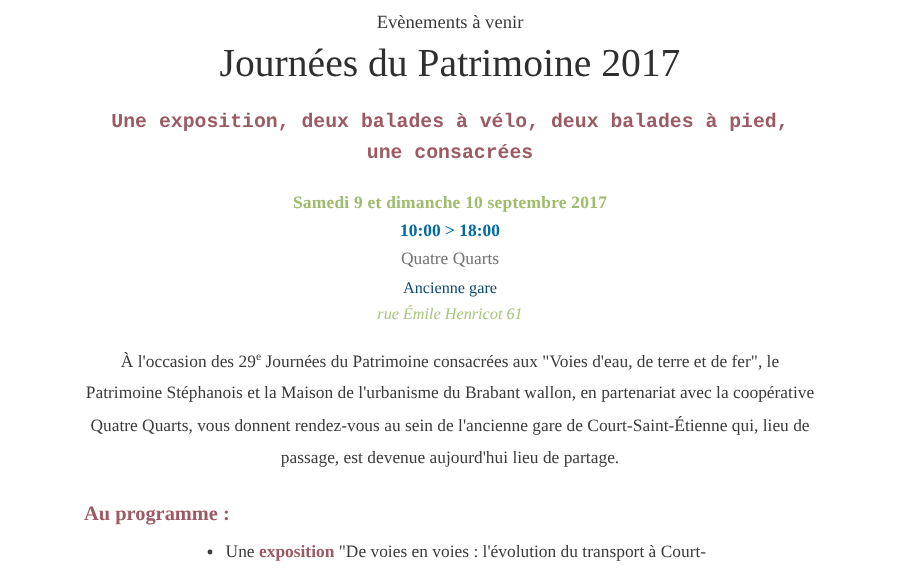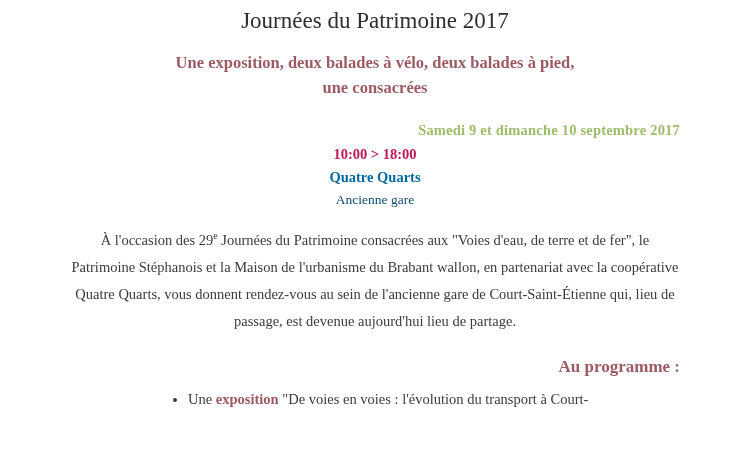--- a/index.html
+++ b/index.html
@@ -21,61 +21,61 @@
     text-align: center;
   }
   .kicker {
     font-size: 15.5px;
     color: #3a3a3a;
     line-height: 1.45;
     margin: 4px 0 2px 0;
     font-family: "Liberation Serif", serif;
   }
   .title {
-    font-size: 23px;
+    font-size: 33px;
     color: #2f2f2f;
     line-height: 1.3;
     margin: 2px 0 14px 0;
     font-weight: normal;
     font-family: "Liberation Serif", serif;
   }
   .subtitle {
     font-size: 16.5px;
     font-weight: bold;
     color: #9c5a63;
     line-height: 1.55;
     margin: 0 0 18px 0;
     font-family: "Liberation Serif", serif;
   }
   .subtitle .line {
     display: block;
+    font-family: Liberation Mono, monospace;
   }
   .green-block {
     margin: 0 0 16px 0;
   }
   .green-line {
     color: #9bbb6a;
     line-height: 1.62;
   }
   .g1 {
     font-size: 14.5px;
     font-weight: bold;
     letter-spacing: 0.2px;
     color: #9dbc6c;
-    text-align: right;
   }
   .g2 {
     font-size: 14.5px;
     font-weight: bold;
-    color: #be185d;
+    color: #0369a1;
   }
   .g3 {
     font-size: 14.5px;
-    font-weight: bold;
-    color: #0369a1;
+    font-weight: normal;
+    color: #737373;
   }
   .g4 {
     font-size: 13.5px;
     color: #0c4a6e;
   }
   .g5 {
     font-size: 13.5px;
     font-style: italic;
     color: #a8c57e;
   }
@@ -89,21 +89,21 @@
     color: #3b3b3b;
     line-height: 1.85;
     margin: 12px 0 0 0;
     text-align: center;
   }
   .section-head {
     font-size: 17px;
     font-weight: bold;
     color: #9c5a63;
     margin: 22px 0 10px 0;
-    text-align: right;
+    text-align: left;
     font-family: "Liberation Serif", serif;
   }
   .program {
     margin: 0;
     padding: 0 0 0 118px;
     text-align: left;
     list-style: disc;
     font-size: 14.5px;
     color: #3b3b3b;
     line-height: 1.75;
@@ -118,33 +118,35 @@
   sup {
     font-size: 0.68em;
     vertical-align: super;
   }
 </style>
 </head>
 <body>
 
 <div class="page">
 
+  <div class="kicker">Evènements à venir</div>
 
   <h1 class="title">Journées du Patrimoine 2017</h1>
 
   <div class="subtitle">
     <span class="line">Une exposition, deux balades à vélo, deux balades à pied,</span>
     <span class="line">une consacrées</span>
   </div>
 
   <div class="green-block">
     <div class="green-line g1">Samedi 9 et dimanche 10 septembre 2017</div>
     <div class="green-line g2">10:00 &gt; 18:00</div>
     <div class="green-line g3">Quatre Quarts</div>
     <div class="green-line g4">Ancienne gare</div>
+    <div class="green-line g5">rue Émile Henricot 61</div>
   </div>
 
   <p class="body-text"><span>À l'occasion des 29</span><sup>e</sup><span> Journées du Patrimoine consacrées aux "Voies d'eau, de terre et de fer", le Patrimoine Stéphanois et la Maison de l'urbanisme du Brabant wallon, en partenariat avec la coopérative Quatre Quarts, vous donnent rendez-vous au sein de l'ancienne gare de Court-Saint-Étienne qui, lieu de passage, est devenue aujourd'hui lieu de partage.</span></p>
 
   <h2 class="section-head">Au programme :</h2>
 
   <ul class="program">
     <li><span>Une </span><b>exposition</b><span> "De voies en voies : l'évolution du transport à Court-</span></li>
   </ul>
 

